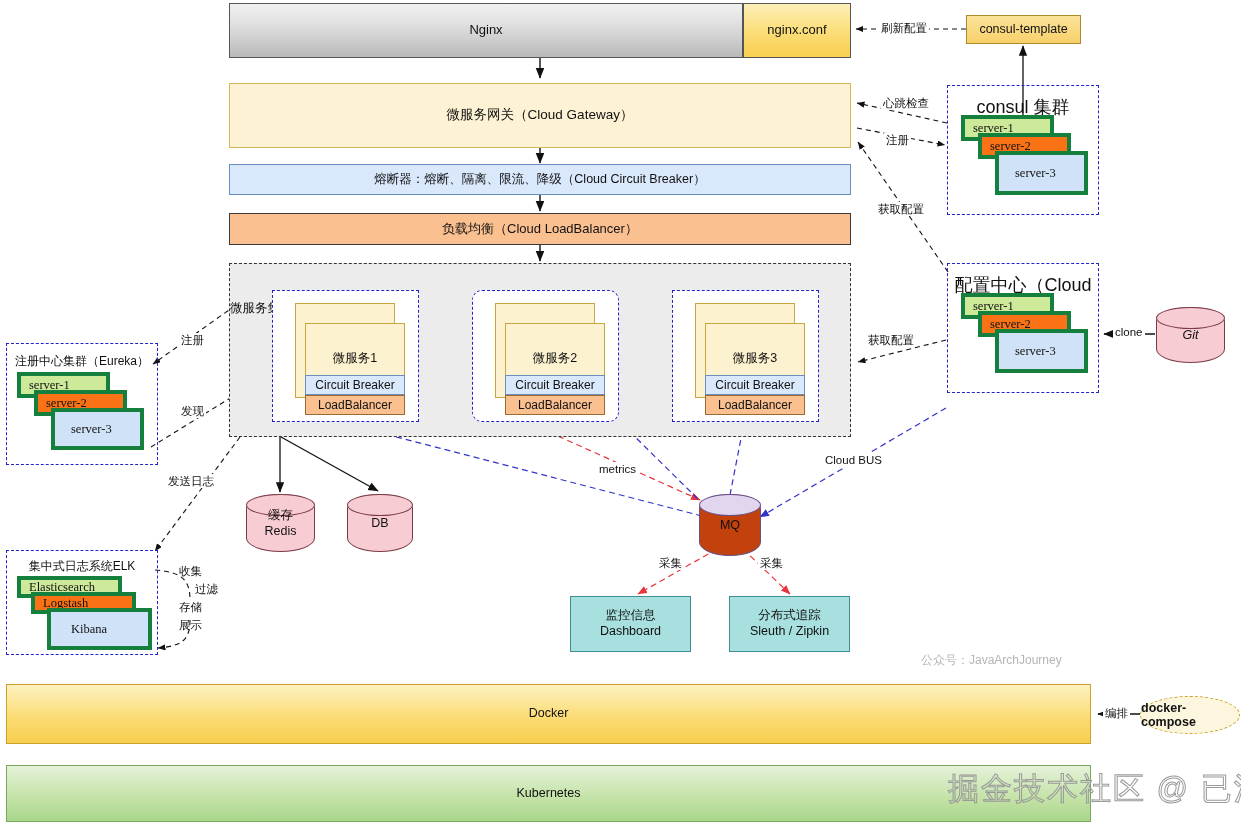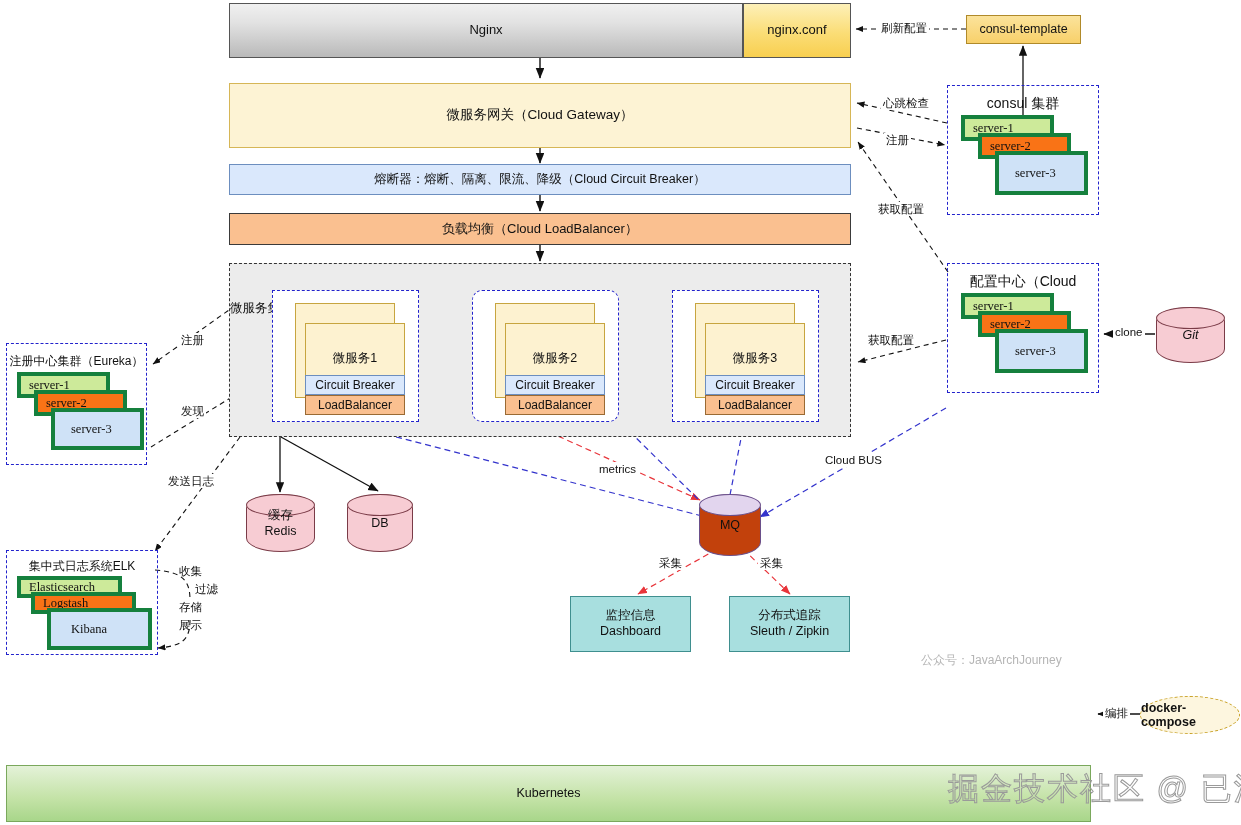--- a/index.html
+++ b/index.html
@@ -70,21 +70,21 @@
     background:#fac090;border:1px solid #9a6a33;
     font-size:12px;color:#111;
   }
 
   
   .panel{
     border:1.4px dashed #2222cc;background:transparent;
   }
   .panel-title{
     position:absolute;left:0;right:0;top:9px;text-align:center;
-    font-size:14px;color:#111;
+    font-size:18px;color:#111;
   }
   .srv{
     display:flex;align-items:center;
     font-size:12.5px;color:#111;
     padding-left:8px;
     border:4px solid #15803d;
     font-family:Liberation Serif, serif;
   }
   .srv.green{background:#cdea9a;}
   .srv.yellow{background:#f97316;}
@@ -317,21 +317,21 @@
   </div>
 
   <div class="elabel" style="left:866px;top:333px;">获取配置</div>
   <div class="elabel" style="left:1113px;top:325px;">clone</div>
 
   <div class="abs cyl" style="left:1156px;top:307px;width:69px;height:56px;font-style:italic;">
     <div class="cyl-top"></div>
     <span class="cyl-label">Git</span>
   </div>
 
-  <div class="abs panel" style="left:6px;top:343px;width:141px;height:122px;">
+  <div class="abs panel" style="left:6px;top:343px;width:152px;height:122px;">
     <div class="panel-title" style="font-size:12px;">注册中心集群（Eureka）</div>
     <div class="abs srv green" style="left:10px;top:28px;width:93px;height:26px;">
       <span>server-1</span>
     </div>
     <div class="abs srv yellow" style="left:27px;top:46px;width:93px;height:26px;">
       <span>server-2</span>
     </div>
     <div class="abs srv blue" style="left:44px;top:64px;width:93px;height:42px;">
       <span style="padding-left:8px;">server-3</span>
     </div>
@@ -391,20 +391,23 @@
 
   <div class="abs box teal" style="left:729px;top:596px;width:121px;height:56px;">
     <span style="display:block;">
       <span style="display:block;">分布式追踪</span>
       <span style="display:block;">Sleuth / Zipkin</span>
     </span>
   </div>
 
   <div class="wm-small" style="left:921px;top:652px;">公众号：JavaArchJourney</div>
 
+  <div class="abs box dockerbar" style="left:6px;top:684px;width:1085px;height:60px;">
+    <span>Docker</span>
+  </div>
 
   <div class="elabel" style="left:1103px;top:706px;">编排</div>
 
   <div class="abs ellipse" style="left:1140px;top:696px;width:100px;height:38px;">
     <span>docker-compose</span>
   </div>
 
   <div class="abs box k8sbar" style="left:6px;top:765px;width:1085px;height:57px;">
     <span>Kubernetes</span>
   </div>

